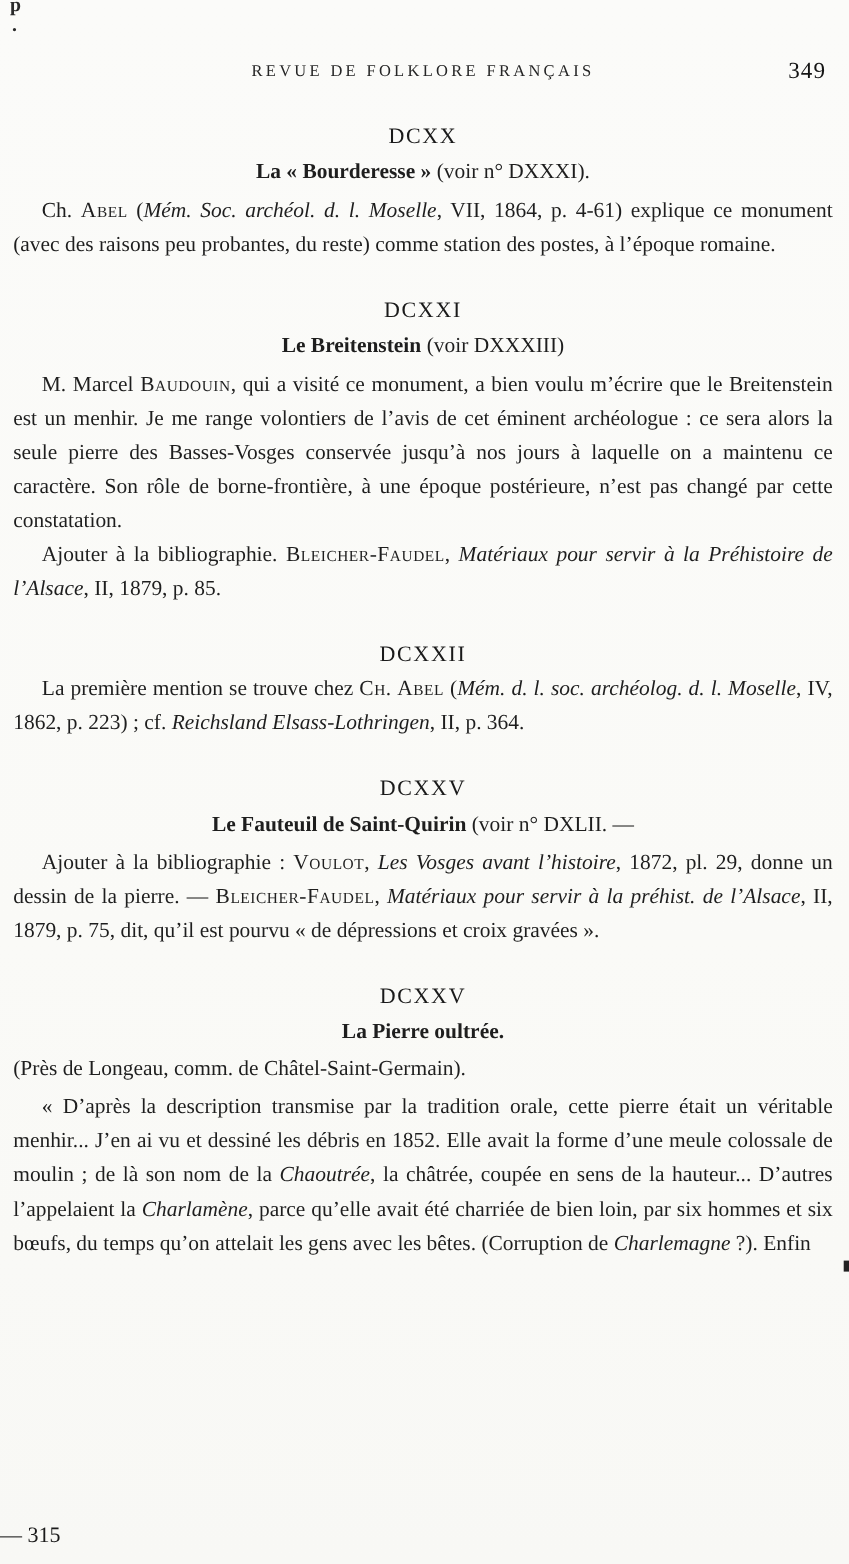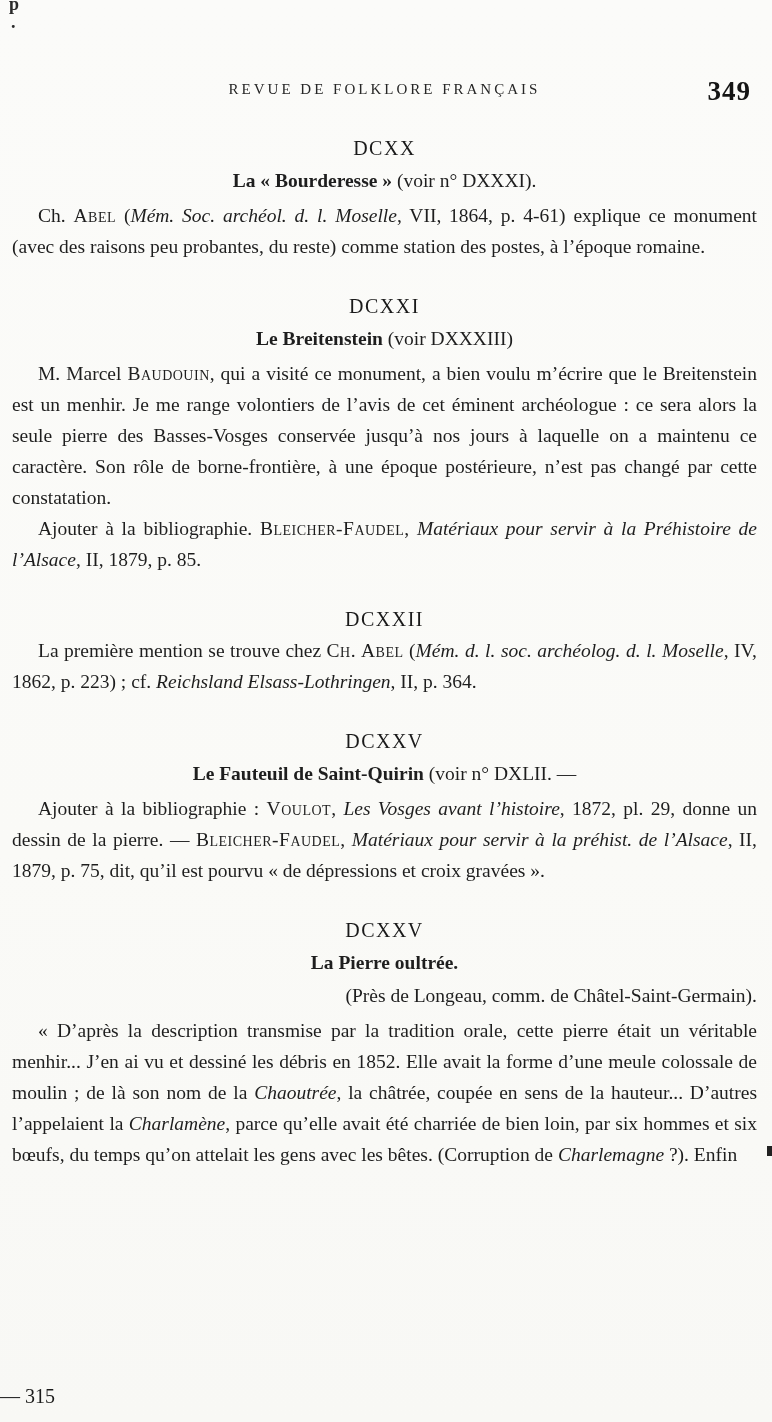--- a/index.html
+++ b/index.html
@@ -13,39 +13,39 @@
     height: 1422px;
     margin: 0 auto;
     background: linear-gradient(180deg, #fbfbf9 0%, #fafaf7 60%, #f8f8f5 100%);
     color: #1e1e1e;
     font-family: "Liberation Serif", "DejaVu Serif", serif;
     overflow: hidden;
   }
   .content {
     position: absolute;
     top: 0; left: 0; right: 0; bottom: 0;
-    padding: 80px 15px 0 12px;
+    padding: 56px 15px 0 12px;
     box-sizing: border-box;
   }
   .running-header {
     position: relative;
     text-align: center;
     height: 24px;
   }
   .journal-title {
     font-size: 15px;
     letter-spacing: 3px;
     color: #262626;
   }
   .page-number-top {
     position: absolute;
     right: 6px;
     top: -4px;
-    font-weight: bold;
-    font-size: 27px;
+    font-weight: normal;
+    font-size: 21px;
     color: #141414;
     letter-spacing: 1px;
   }
   .doc-body {
     font-size: 19.5px;
     line-height: 31px;
   }
   .block { margin: 0; }
   .section-number {
     text-align: center;
@@ -53,21 +53,21 @@
     letter-spacing: 1.5px;
     margin-top: 29px;
     color: #1a1a1a;
   }
   .section-title {
     text-align: center;
     margin-top: 1px;
     margin-bottom: 4px;
   }
   .section-subtitle {
-    text-align: right;
+    text-align: left;
     margin-top: -2px;
     margin-bottom: 4px;
   }
   .paragraph {
     text-align: justify;
     text-indent: 26px;
   }
   .bold { font-weight: bold; }
   .italic { font-style: italic; }
   .smallcaps { font-variant: small-caps; letter-spacing: 0.5px; }

